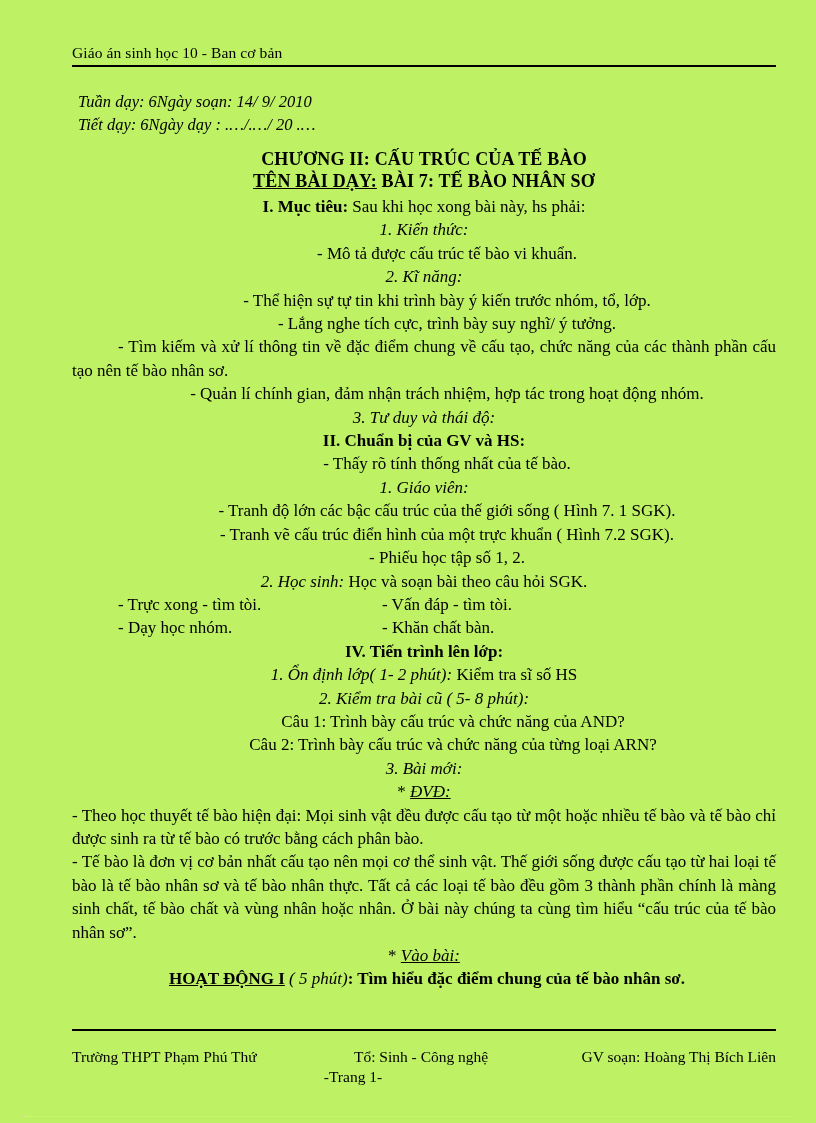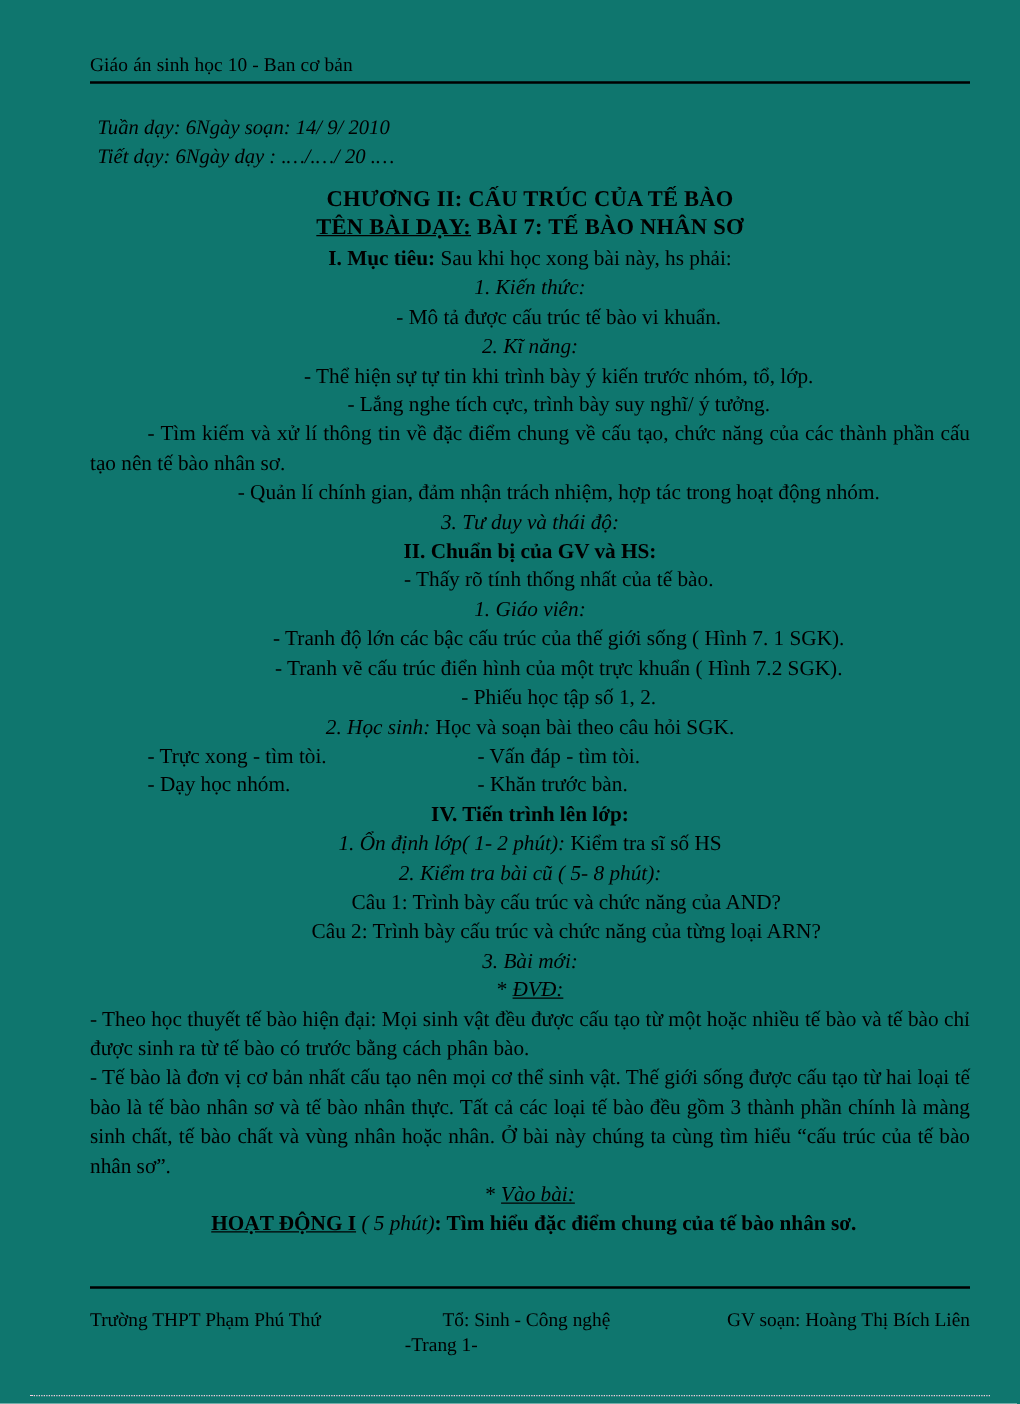--- a/index.html
+++ b/index.html
@@ -8,21 +8,21 @@
     background: #ffffff;
   }
   body {
     font-family: "Liberation Serif", "DejaVu Serif", serif;
     color: #000000;
   }
   .page {
     position: relative;
     width: 816px;
     height: 1123px;
-    background: #0f766e;
+    background: #bef264;
     overflow: hidden;
     box-sizing: border-box;
   }
   .content {
     position: absolute;
     left: 72px;
     top: 0;
     width: 704px;
   }
 
@@ -182,21 +182,21 @@
       <div class="ln nowrap ind1">- Tranh vẽ cấu trúc điển hình của một trực khuẩn ( Hình 7.2 SGK).</div>
       <div class="ln nowrap ind1">- Phiếu học tập số 1, 2.</div>
       <div class="ln nowrap"><i>2. Học sinh:</i><span> Học và soạn bài theo câu hỏi SGK.</span></div>
 
       <div class="twocol">
         <span class="c1">- Trực xong - tìm tòi.</span>
         <span class="c2">- Vấn đáp - tìm tòi.</span>
       </div>
       <div class="twocol">
         <span class="c1">- Dạy học nhóm.</span>
-        <span class="c2">- Khăn trước bàn.</span>
+        <span class="c2">- Khăn chất bàn.</span>
       </div>
 
       <div class="ln nowrap"><b>IV. Tiến trình lên lớp:</b></div>
       <div class="ln nowrap"><i>1. Ổn định lớp( 1- 2 phút):</i><span> Kiểm tra sĩ số HS</span></div>
       <div class="ln nowrap"><i>2. Kiểm tra bài cũ ( 5- 8 phút):</i></div>
       <div class="ln nowrap ind1" style="padding-left:58px">Câu 1:  Trình bày cấu trúc và chức năng của AND?</div>
       <div class="ln nowrap ind1" style="padding-left:58px">Câu 2:  Trình bày cấu trúc và chức năng của từng loại ARN?</div>
       <div class="ln nowrap"><i>3. Bài mới:</i></div>
 
       <div class="ln nowrap"><span>* </span><i class="u">ĐVĐ:</i></div>

